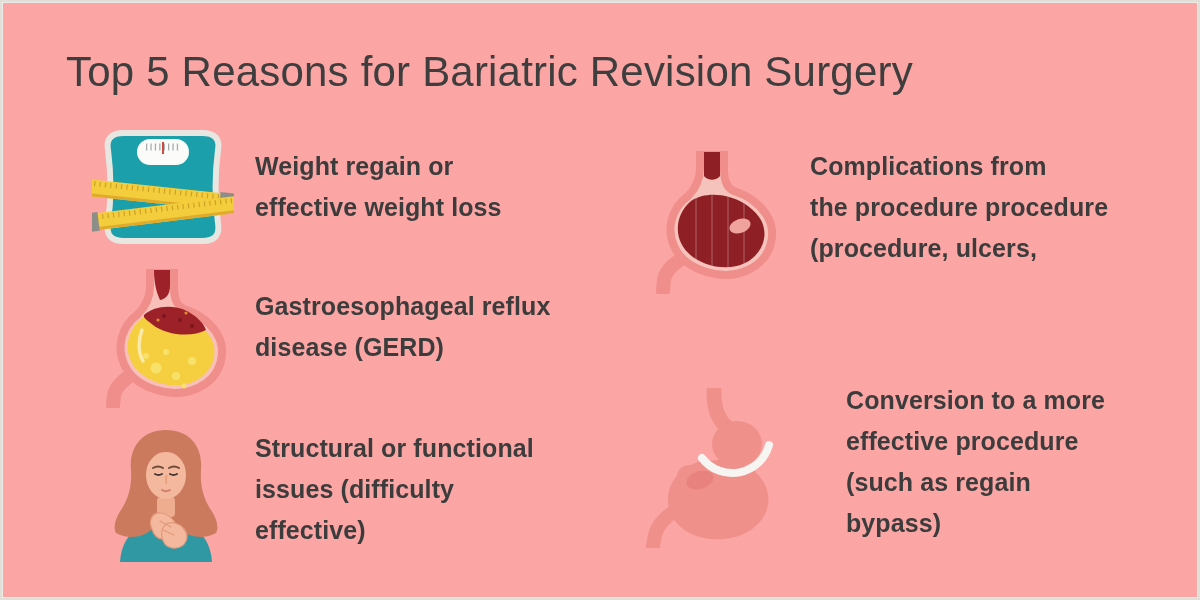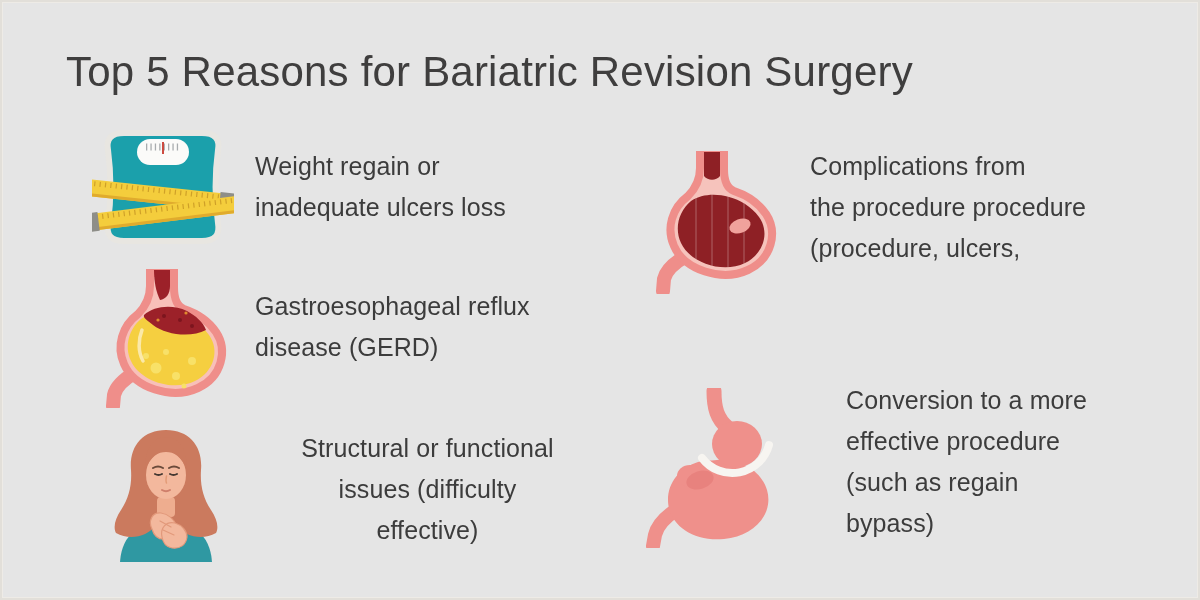--- a/index.html
+++ b/index.html
@@ -1,34 +1,34 @@
 <!DOCTYPE html>
 <html><head>
 <meta charset="utf-8">
 <style>
   * { margin:0; padding:0; box-sizing:border-box; }
   html,body { width:1200px; height:600px; }
   body { font-family:"Liberation Sans", sans-serif; background:#ffffff; }
   .canvas {
     position:relative; width:1200px; height:600px;
-    background:#e5e5e5;
+    background:#fca5a5;
     border:2px solid #e2dfd9;
     box-shadow: inset 0 0 0 1px #eeebe6;
     overflow:hidden;
   }
   .title {
     position:absolute; left:64px; top:46px;
     font-size:42px; font-weight:400; letter-spacing:0.2px;
     color:#3f3e3e; white-space:nowrap;
   }
   .icon-box { position:absolute; }
   .icon-box svg { display:block; width:100%; height:100%; }
   .label {
     position:absolute;
-    font-size:25px; font-weight:400; color:#3c3c3c;
+    font-size:25px; font-weight:700; color:#3c3c3c;
     line-height:41px; letter-spacing:0.1px;
   }
 </style>
 </head>
 <body>
 
 <div class="canvas">
 
   <h1 class="title">Top 5 Reasons for Bariatric Revision Surgery</h1>
 
@@ -47,21 +47,21 @@
       <g transform="rotate(-7 71 84)">
         <rect x="-6" y="76" width="154" height="17" fill="#f4cd3c"></rect>
         <line x1="-6" y1="80" x2="148" y2="80" stroke="#cfa028" stroke-width="5" stroke-dasharray="1.2 4.2"></line>
         <rect x="-6" y="90" width="154" height="3" fill="#e0ab2d"></rect>
         <rect x="-6" y="75" width="12" height="19" fill="#8e8e88"></rect>
       </g>
     </svg>
   </div>
   <div class="label" style="left:253px; top:144px; width:345px;">
       <div>Weight regain or</div>
-      <div>inadequate ulcers loss</div>
+      <div>effective weight loss</div>
     </div>
 
   <div class="icon-box" style="left:94px; top:266px; width:138px; height:140px;">
     <svg viewBox="0 0 138 140">
       <path d="M40 104 C28 111 20 118 18 127 L17 138" fill="none" stroke="#ef8e8a" stroke-width="14" stroke-linecap="round"></path>
       <path d="M54 5 L54 18 C54 30 50 38 42 46 C26 58 20 78 28 96 C38 120 76 132 102 120 C126 109 132 82 120 64 C112 52 100 45 88 41 C80 38 78 30 78 19 L78 5 Z" fill="#f8c0b9" stroke="#ef8e8a" stroke-width="8"></path>
       <path d="M45 51 C33 61 28 78 35 93 C44 113 77 124 99 113 C118 104 124 82 113 67 C105 56 94 50 83 47 C70 43 55 44 45 51 Z" fill="#f5cf40"></path>
       <path d="M48 47 C58 38 76 36 91 43 C100 48 107 54 110 62 C95 70 70 67 57 57 C51 52 47 50 48 47 Z" fill="#9c2129"></path>
       <circle cx="68" cy="48" r="2" fill="#7c151e"></circle>
       <circle cx="84" cy="52" r="2" fill="#7c151e"></circle>
@@ -94,21 +94,21 @@
       <path d="M67 43 Q72 40 77 43" fill="none" stroke="#6b4a3a" stroke-width="2" stroke-linecap="round"></path>
       <path d="M53 49 Q56.5 51 60 49" fill="none" stroke="#443832" stroke-width="2" stroke-linecap="round"></path>
       <path d="M68 49 Q71.5 51 75 49" fill="none" stroke="#443832" stroke-width="2" stroke-linecap="round"></path>
       <path d="M64.5 51 Q63.5 56 64.5 58" fill="none" stroke="#e39b77" stroke-width="1.5" stroke-linecap="round"></path>
       <path d="M60 65 Q64 67.5 68 65" fill="none" stroke="#cf7f6b" stroke-width="2" stroke-linecap="round"></path>
       <path d="M50 104 C46 96 50 87 59 88 C66 89 72 94 74 100 C76 107 72 113 64 114 C57 115 52 111 50 104 Z" fill="#f3b89d" stroke="#e2997b" stroke-width="1.2"></path>
       <path d="M60 112 C58 103 64 96 73 98 C80 100 85 106 85 112 C84 120 78 124 70 123 C64 122 61 118 60 112 Z" fill="#f3b89d" stroke="#e2997b" stroke-width="1.2"></path>
       <path d="M58 96 L69 102 M61 105 L72 110" stroke="#e2997b" stroke-width="1.2" stroke-linecap="round"></path>
     </svg>
   </div>
-  <div class="label" style="left:253px; top:426px; width:345px;text-align:center;">
+  <div class="label" style="left:253px; top:426px; width:345px;">
       <div>Structural or functional</div>
       <div>issues (difficulty</div>
       <div>effective)</div>
     </div>
 
   <div class="icon-box" style="left:644px; top:148px; width:136px; height:144px;">
     <svg viewBox="0 0 136 144">
       <defs>
         <clipPath id="clip-dark">
           <path d="M45 51 C33 61 28 78 35 93 C44 113 77 124 99 113 C118 104 124 82 113 67 C105 56 94 50 83 47 C70 43 55 44 45 51 Z"></path>

